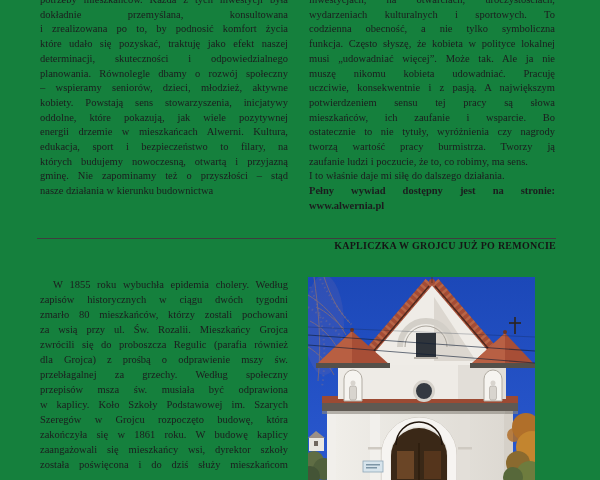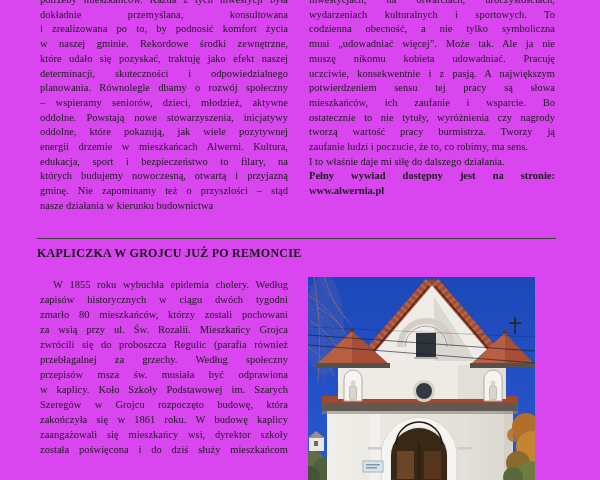--- a/index.html
+++ b/index.html
@@ -1,64 +1,64 @@
 <!DOCTYPE html>
 <html><head>
 <meta charset="utf-8">
 <style>
   html,body { margin:0; padding:0; background:#ffffff; }
   .page {
-    position:relative; width:600px; height:480px; background:#d946ef;
+    position:relative; width:600px; height:480px; background:#15803d;
     overflow:hidden; font-family:"Liberation Serif","DejaVu Serif",serif;
     color:#1c1c1e;
   }
   .col { position:absolute; }
   .tline { text-align:justify; text-align-last:justify; overflow:hidden; white-space:nowrap; }
   .tline.nj { text-align-last:left; }
   .tline.b { font-weight:bold; }
   .tline.ind { text-indent:13px; }
   #top-left  { left:40px;  top:-7px;  width:248px; font-size:10.5px; line-height:14.7px; }
   #top-right { left:309px; top:-7px;  width:246px; font-size:10.5px; line-height:14.7px; }
   #article-left { left:40px; top:277px; width:248px; font-size:10.5px; line-height:15px; }
   .tline { height:auto; }
   .rule { position:absolute; left:37px; top:238px; width:519px; height:0; border-top:1.6px solid #3e3e3e; }
   .heading {
-    position:absolute; left:37px; top:246px; width:519px; text-align:left;
-    font-weight:bold; font-size:12px; letter-spacing:0.25px; color:#151515;
+    position:absolute; left:37px; top:240px; width:519px; text-align:right;
+    font-weight:bold; font-size:10px; letter-spacing:0.25px; color:#151515;
   }
   .photo { position:absolute; left:308px; top:277px; width:227px; height:203px; overflow:hidden; }
   .photo svg { display:block; }
 </style>
 </head>
 <body>
 
 <div class="page">
 
   <div id="top-left" class="col">
       <div class="tline">potrzeby mieszkańców. Każda z tych inwestycji była</div>
       <div class="tline">dokładnie przemyślana, konsultowana</div>
       <div class="tline">i zrealizowana po to, by podnosić komfort życia</div>
-      <div class="tline">w naszej gminie. Rekordowe środki zewnętrzne,</div>
       <div class="tline">które udało się pozyskać, traktuję jako efekt naszej</div>
       <div class="tline">determinacji, skuteczności i odpowiedzialnego</div>
       <div class="tline">planowania. Równolegle dbamy o rozwój społeczny</div>
       <div class="tline">– wspieramy seniorów, dzieci, młodzież, aktywne</div>
-      <div class="tline">oddolne. Powstają nowe stowarzyszenia, inicjatywy</div>
+      <div class="tline">kobiety. Powstają sens stowarzyszenia, inicjatywy</div>
       <div class="tline">oddolne, które pokazują, jak wiele pozytywnej</div>
       <div class="tline">energii drzemie w mieszkańcach Alwerni. Kultura,</div>
       <div class="tline">edukacja, sport i bezpieczeństwo to filary, na</div>
       <div class="tline">których budujemy nowoczesną, otwartą i przyjazną</div>
       <div class="tline">gminę. Nie zapominamy też o przyszłości – stąd</div>
       <div class="tline nj">nasze działania w kierunku budownictwa</div>
     </div>
 
   <div id="top-right" class="col">
       <div class="tline">inwestycjach, na otwarciach, uroczystościach,</div>
       <div class="tline">wydarzeniach kulturalnych i sportowych. To</div>
       <div class="tline">codzienna obecność, a nie tylko symboliczna</div>
+      <div class="tline">funkcja. Często słyszę, że kobieta w polityce lokalnej</div>
       <div class="tline">musi „udowadniać więcej”. Może tak. Ale ja nie</div>
       <div class="tline">muszę nikomu kobieta udowadniać. Pracuję</div>
       <div class="tline">uczciwie, konsekwentnie i z pasją. A największym</div>
       <div class="tline">potwierdzeniem sensu tej pracy są słowa</div>
       <div class="tline">mieszkańców, ich zaufanie i wsparcie. Bo</div>
       <div class="tline">ostatecznie to nie tytuły, wyróżnienia czy nagrody</div>
       <div class="tline">tworzą wartość pracy burmistrza. Tworzy ją</div>
       <div class="tline nj">zaufanie ludzi i poczucie, że to, co robimy, ma sens.</div>
       <div class="tline nj">I to właśnie daje mi siłę do dalszego działania.</div>
       <div class="tline b">Pełny wywiad dostępny jest na stronie:</div>
@@ -68,20 +68,21 @@
   <div class="rule"></div>
 
   <div class="heading">KAPLICZKA W GROJCU JUŻ PO REMONCIE</div>
 
   <div id="article-left" class="col">
       <div class="tline ind">W 1855 roku wybuchła epidemia cholery. Według</div>
       <div class="tline">zapisów historycznych w ciągu dwóch tygodni</div>
       <div class="tline">zmarło 80 mieszkańców, którzy zostali pochowani</div>
       <div class="tline">za wsią przy ul. Św. Rozalii. Mieszkańcy Grojca</div>
       <div class="tline">zwrócili się do proboszcza Regulic (parafia również</div>
+      <div class="tline">dla Grojca) z prośbą o odprawienie mszy św.</div>
       <div class="tline">przebłagalnej za grzechy. Według społeczny</div>
       <div class="tline">przepisów msza św. musiała być odprawiona</div>
       <div class="tline">w kaplicy. Koło Szkoły Podstawowej im. Szarych</div>
       <div class="tline">Szeregów w Grojcu rozpoczęto budowę, która</div>
       <div class="tline">zakończyła się w 1861 roku. W budowę kaplicy</div>
       <div class="tline">zaangażowali się mieszkańcy wsi, dyrektor szkoły</div>
       <div class="tline">została poświęcona i do dziś służy mieszkańcom</div>
     </div>
 
   <div class="photo" role="img" aria-label="Wyremontowana biała kapliczka w Grojcu z czerwonym dachem na tle błękitnego nieba">

